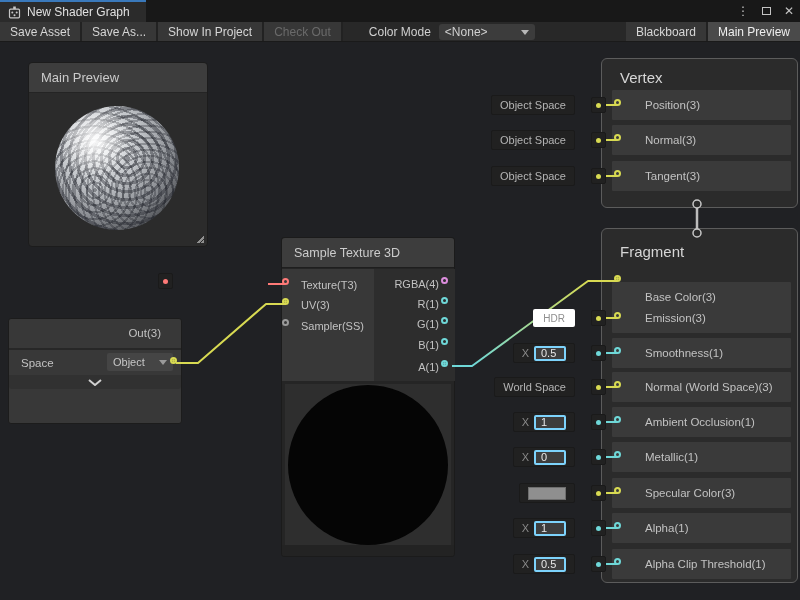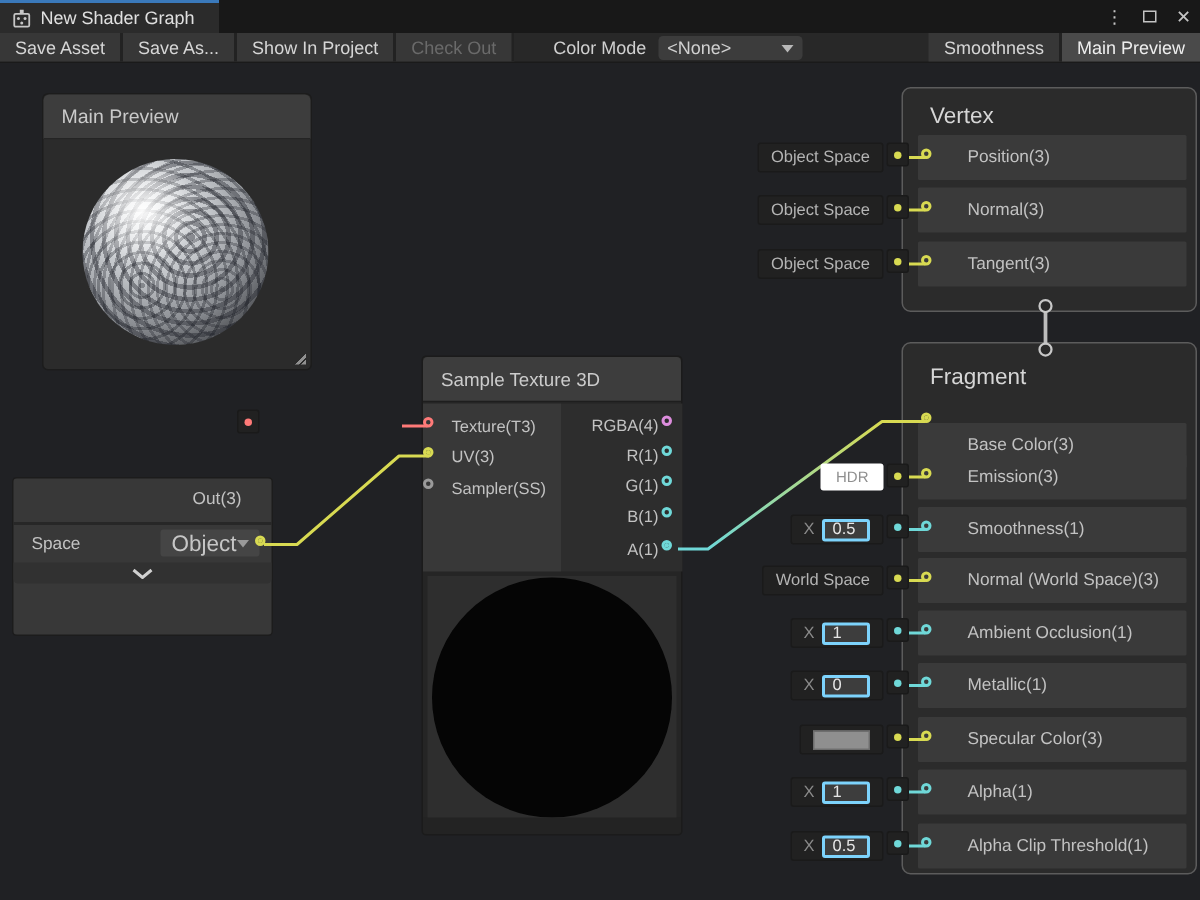--- a/index.html
+++ b/index.html
@@ -26,21 +26,21 @@
   .tb-dd { display:flex; align-items:center; justify-content:space-between; width:96px; height:16px; margin:2px 8px 0 2px;
            background:#3c3c3c; border-radius:3px; padding:0 6px; color:#d0d0d0; }
   .spacer { flex:1; }
   .arrow-down { width:0; height:0; border-left:4px solid transparent; border-right:4px solid transparent; border-top:5px solid #b8b8b8; }
   .port { position:absolute; width:7px; height:7px; border-radius:50%; border:2px solid var(--c);
           background:transparent; z-index:8; }
   .port .fill { position:absolute; left:50%; top:50%; width:3px; height:3px; margin:-1.5px 0 0 -1.5px;
                 border-radius:50%; background:var(--c); }
   .c-vec { --c:#d8da52; } .c-flt { --c:#6fd8d8; } .c-tex { --c:#ff7a78; } .c-v4 { --c:#dd8ddd; } .c-smp { --c:#9a9a9a; }
 
-  .rpill { position:absolute; right:194px; display:flex; align-items:flex-start; gap:2px; z-index:9; }
+  .rpill { position:absolute; right:194px; display:flex; align-items:center; gap:16px; z-index:9; }
   .pill-main { background:#212121; border:1px solid #1a1a1a; border-radius:2px; height:20px;
                display:flex; align-items:center; padding:0 8px; font-size:11px; color:#b4b4b4; white-space:nowrap; }
   .dotbox { background:#212121; border:1px solid #1a1a1a; border-radius:2px; width:15px; height:16px;
             display:flex; align-items:center; justify-content:center; }
   .pdot { width:5px; height:5px; border-radius:50%; background:var(--c); }
   .hdrbox { background:#ffffff; color:#8f8f8f; font-size:10px; height:18px; display:flex; align-items:center;
             padding:0 10px; border-radius:2px; }
   .xlab { color:#8a8a8a; font-size:11px; margin-right:5px; }
   .xfield { background:#3d3d3d; border:2px solid #7dd3fc; border-radius:2px; color:#e6e6e6; font-size:11px;
             min-width:32px; height:15px; display:flex; align-items:center; padding:0 5px; }
@@ -68,21 +68,21 @@
 
   
   .posnode { position:absolute; left:8px; top:318px; width:174px; height:106px; background:#383838;
              border:1px solid #1c1c1c; border-radius:3px; z-index:2; font-size:11.5px; }
   .pos-title { height:30px; display:flex; align-items:center; padding-left:12px; font-size:12px; color:#c8c8c8;
                border-bottom:2px solid #272727; }
   .pos-out { height:31px; position:relative; border-bottom:2px solid #272727; }
   .pos-outlabel { position:absolute; right:20px; top:8px; color:#c2c2c2; }
   .pos-space { height:25px; display:flex; align-items:center; padding-left:12px; color:#c2c2c2; position:relative; }
   .pos-dd { position:absolute; left:98px; top:3px; width:66px; height:18px; background:#454545; border-radius:2px;
-            display:flex; align-items:center; justify-content:center; padding:0 6px; font-size:15px; color:#c6c6c6; }
+            display:flex; align-items:center; justify-content:space-between; padding:0 6px; font-size:11px; color:#c6c6c6; }
   .pos-foot { height:14px; background:#313131; display:flex; align-items:center; justify-content:center; border-radius:0 0 3px 3px; }
 
   
   .mpanel { position:absolute; left:28px; top:62px; width:180px; height:185px; background:#2b2b2b;
             border:1px solid #1c1c1c; border-radius:4px; z-index:2; }
   .mpanel-h { height:30px; background:#3d3d3d; border-radius:4px 4px 0 0; display:flex; align-items:center;
               padding-left:12px; font-size:13px; color:#cacaca; border-bottom:1px solid #242424; }
   .sphere { position:absolute; left:26px; top:43px; width:124px; height:124px; border-radius:50%;
     background:
       radial-gradient(circle at 32% 28%, rgba(255,255,255,.95) 0%, rgba(255,255,255,0) 30%),
@@ -135,21 +135,21 @@
   <div class="tbtn">Save Asset</div>
   <div class="tbtn">Save As...</div>
   <div class="tbtn">Show In Project</div>
   <div class="tbtn disabled">Check Out</div>
   <div class="tb-label">Color Mode</div>
   <div class="tb-dd">
     <span>&lt;None&gt;</span>
     <span class="arrow-down"></span>
   </div>
   <div class="spacer"></div>
-  <div class="tbtn">Smoothness</div>
+  <div class="tbtn">Blackboard</div>
   <div class="tbtn active" style="border-right:none">Main Preview</div>
 </div>
 
 <div class="mpanel">
   <div class="mpanel-h">
     <span>Main Preview</span>
   </div>
   <div class="sphere"></div>
   <div class="grip"></div>
 </div>

